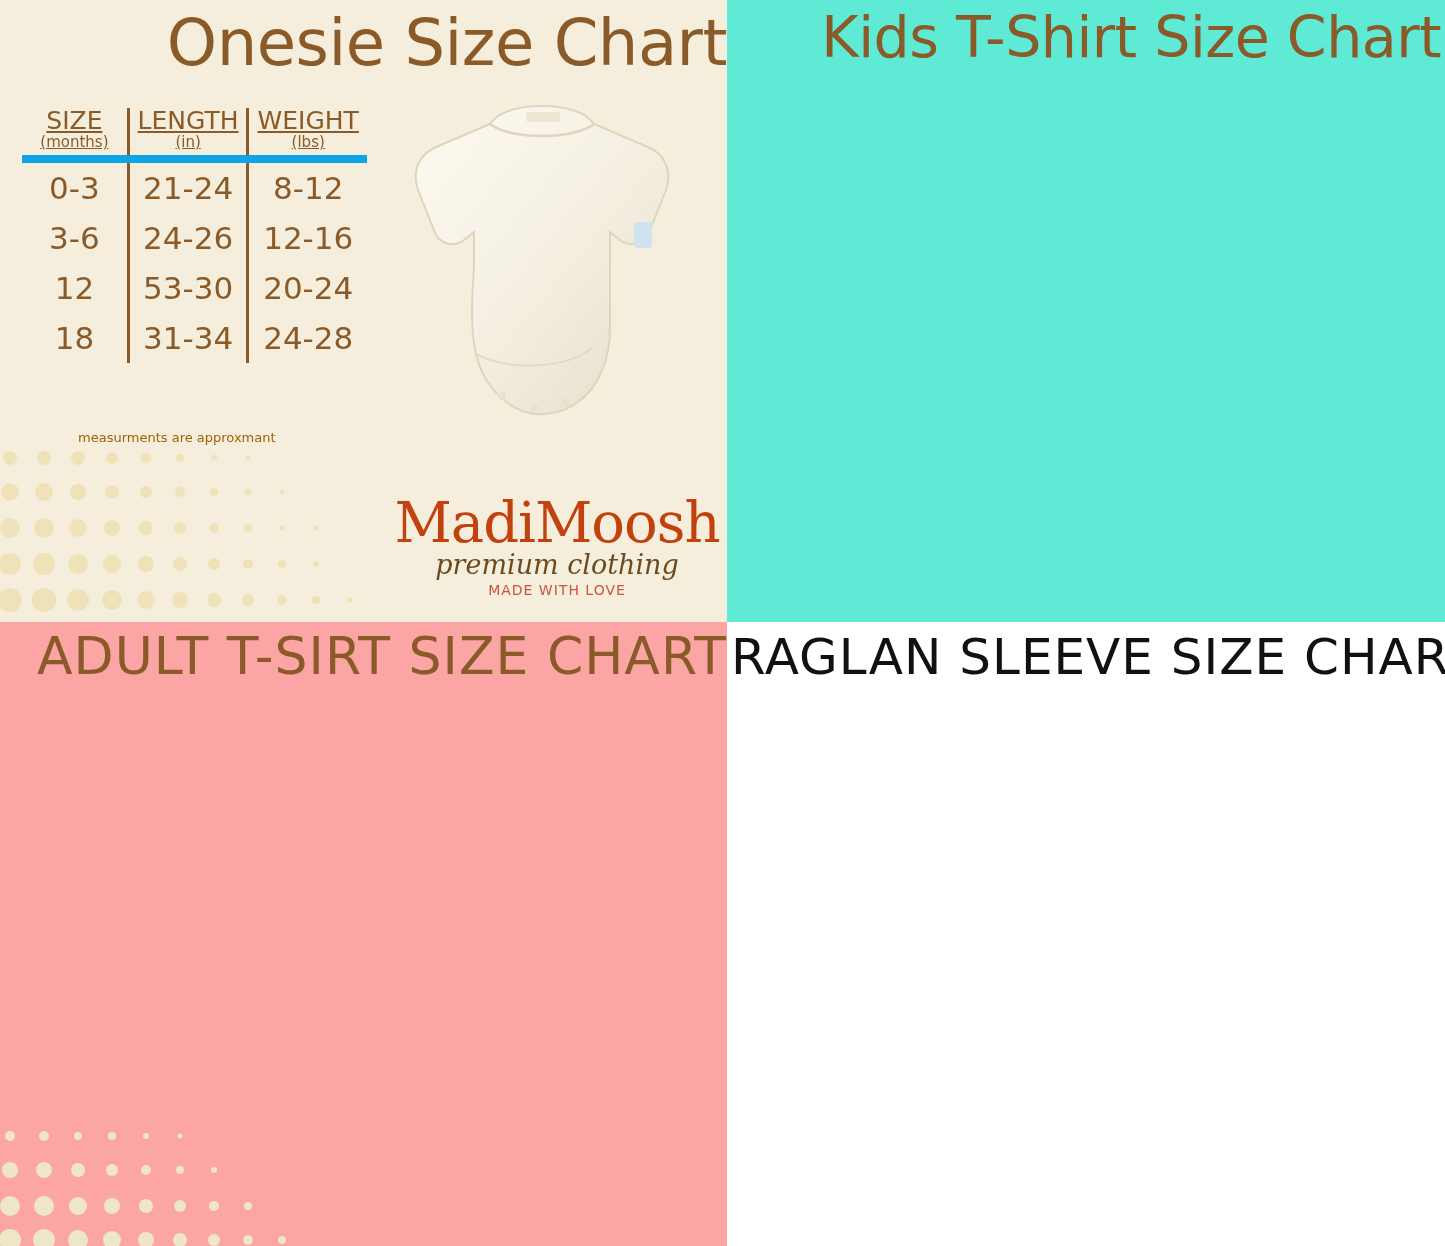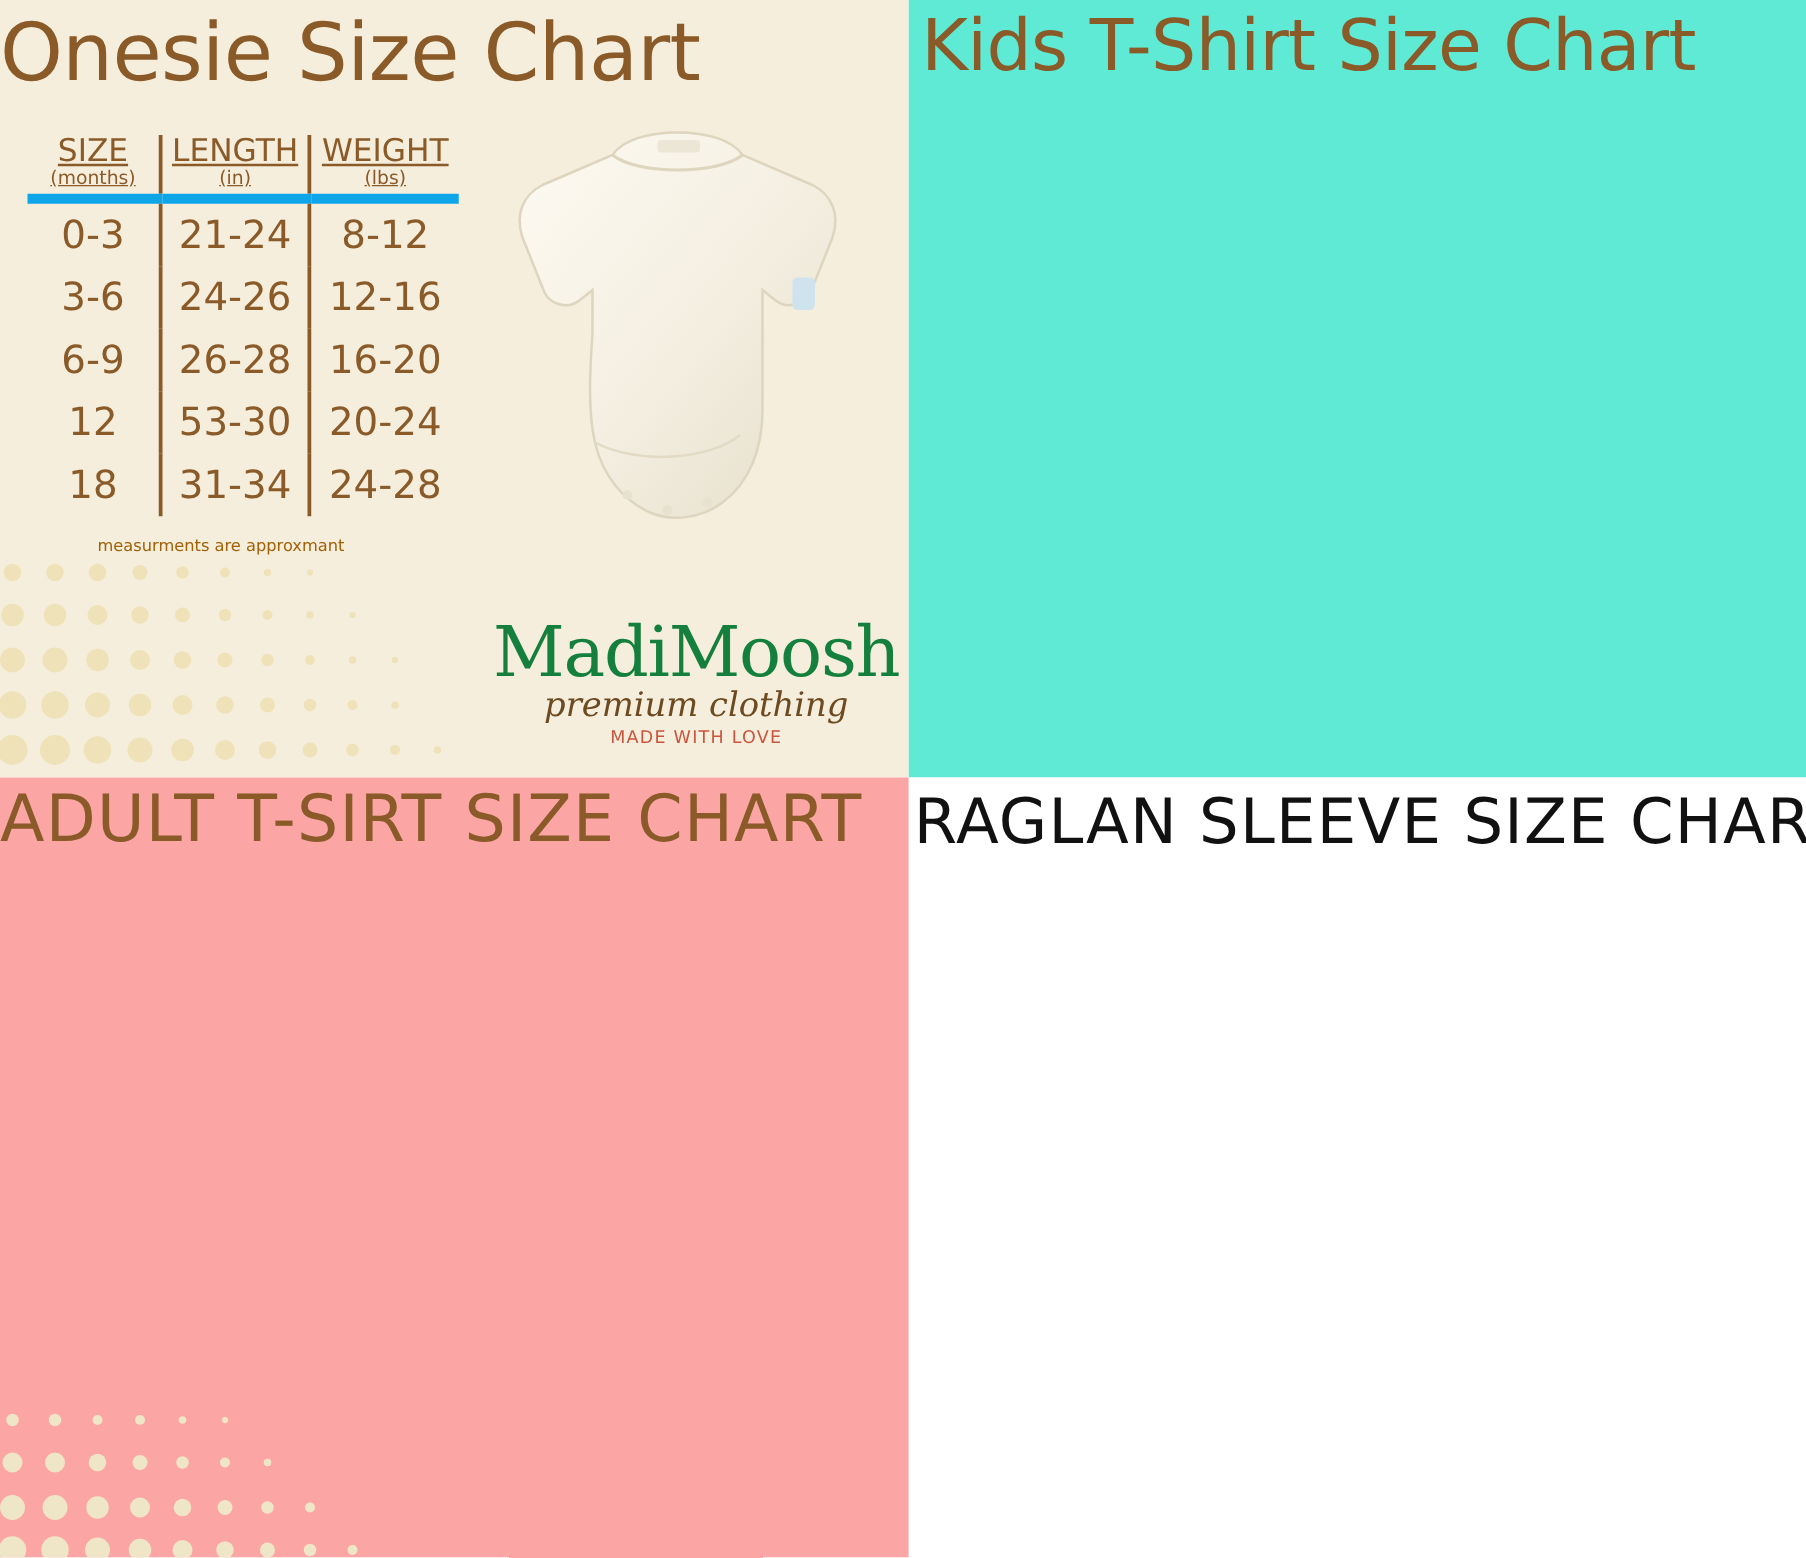--- a/index.html
+++ b/index.html
@@ -30,21 +30,21 @@
   .p-onesie   { background: #f5eedc; }
   .p-kids     { background: #5eead4; }
   .p-adult    { background: #fca5a5; }
   .p-raglan   { background: #ffffff; }
 
   
   .title {
     position: absolute;
     left: 0;
     right: 0;
-    text-align: left;
+    text-align: right;
     white-space: nowrap;
     font-family: "DejaVu Sans", sans-serif;
     font-weight: 400;
     letter-spacing: -0.5px;
   }
   .title-onesie {
     top: 6px;
     font-size: 64px;
     color: #8a5a28;
   }
@@ -128,21 +128,21 @@
     letter-spacing: -1px;
   }
   .logo .tag {
     font-family: "DejaVu Serif", serif;
     font-style: italic;
   }
   .logo .love {
     font-family: "DejaVu Sans", sans-serif;
     letter-spacing: 1px;
   }
-  .logo-brown .brand { color: #15803d; }
+  .logo-brown .brand { color: #c2410c; }
   .logo-brown .tag { color: #6e4a20; }
   .logo-brown .love { color: #c9553f; }
 
   #logo-onesie { left: 392px; top: 490px; width: 330px; }
   #logo-onesie .brand { font-size: 56px; }
   #logo-onesie .tag { font-size: 27px; margin-top: -6px; }
   #logo-onesie .love { font-size: 14px; margin-top: 2px; }
 
   
   .dots {
@@ -234,25 +234,20 @@
         <td class="c1">0-3</td>
         <td class="c2">21-24</td>
         <td class="c3">8-12</td>
       </tr>
       <tr class="body">
         <td class="c1">3-6</td>
         <td class="c2">24-26</td>
         <td class="c3">12-16</td>
       </tr>
       <tr class="body">
-        <td class="c1">6-9</td>
-        <td class="c2">26-28</td>
-        <td class="c3">16-20</td>
-      </tr>
-      <tr class="body">
         <td class="c1">12</td>
         <td class="c2">53-30</td>
         <td class="c3">20-24</td>
       </tr>
       <tr class="body">
         <td class="c1">18</td>
         <td class="c2">31-34</td>
         <td class="c3">24-28</td>
       </tr>
     </tbody>

